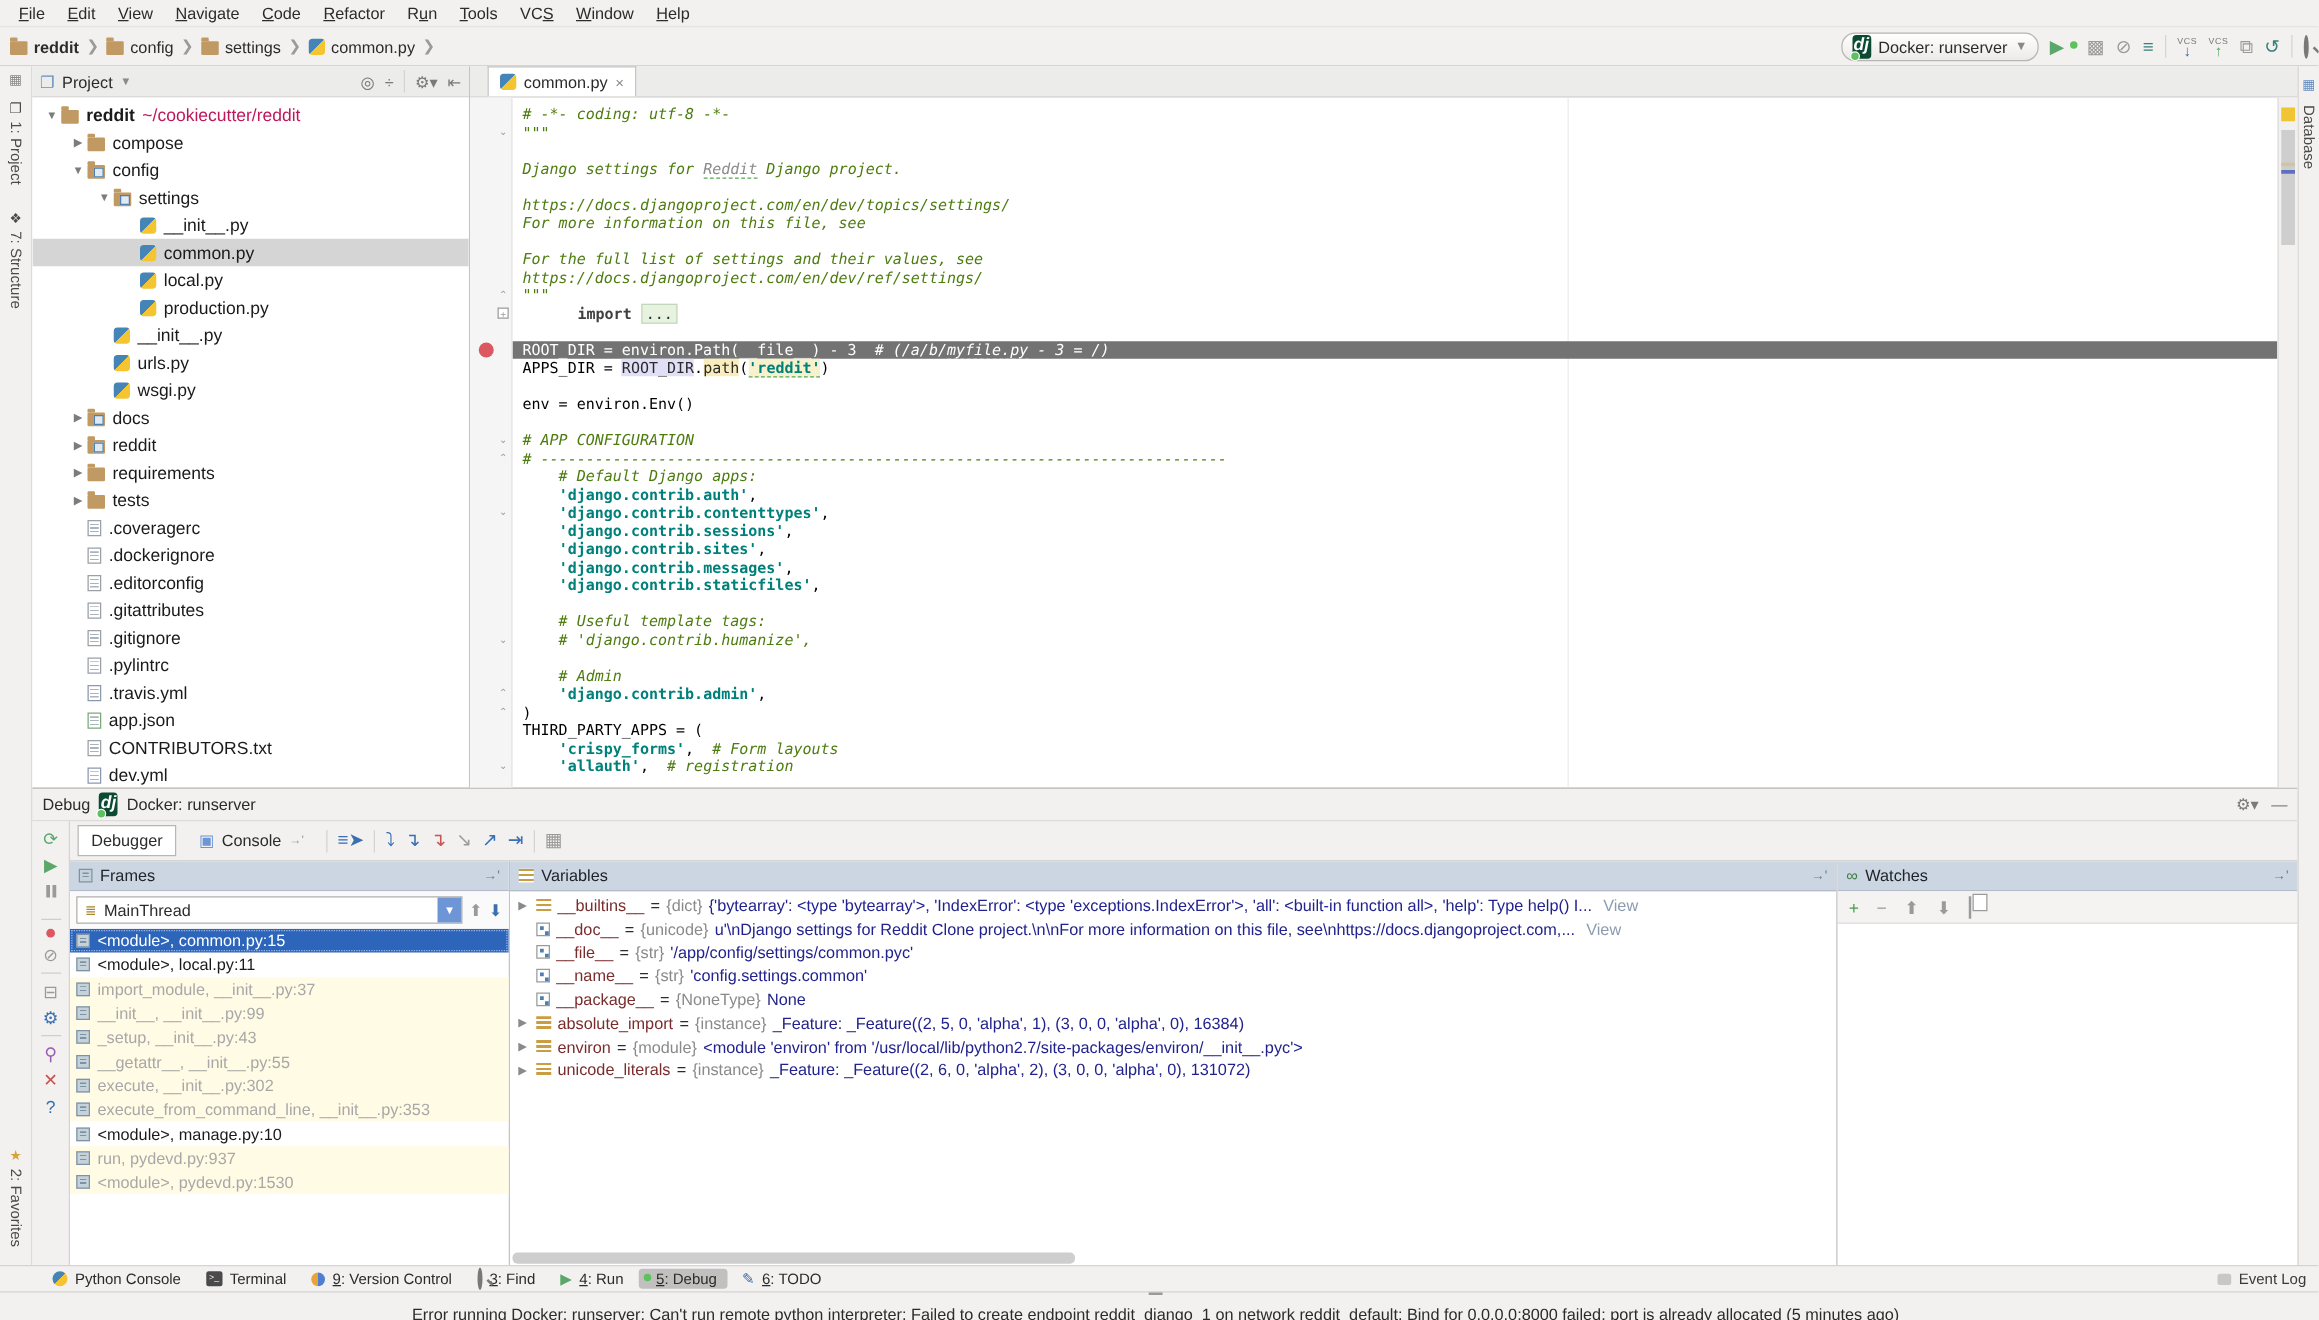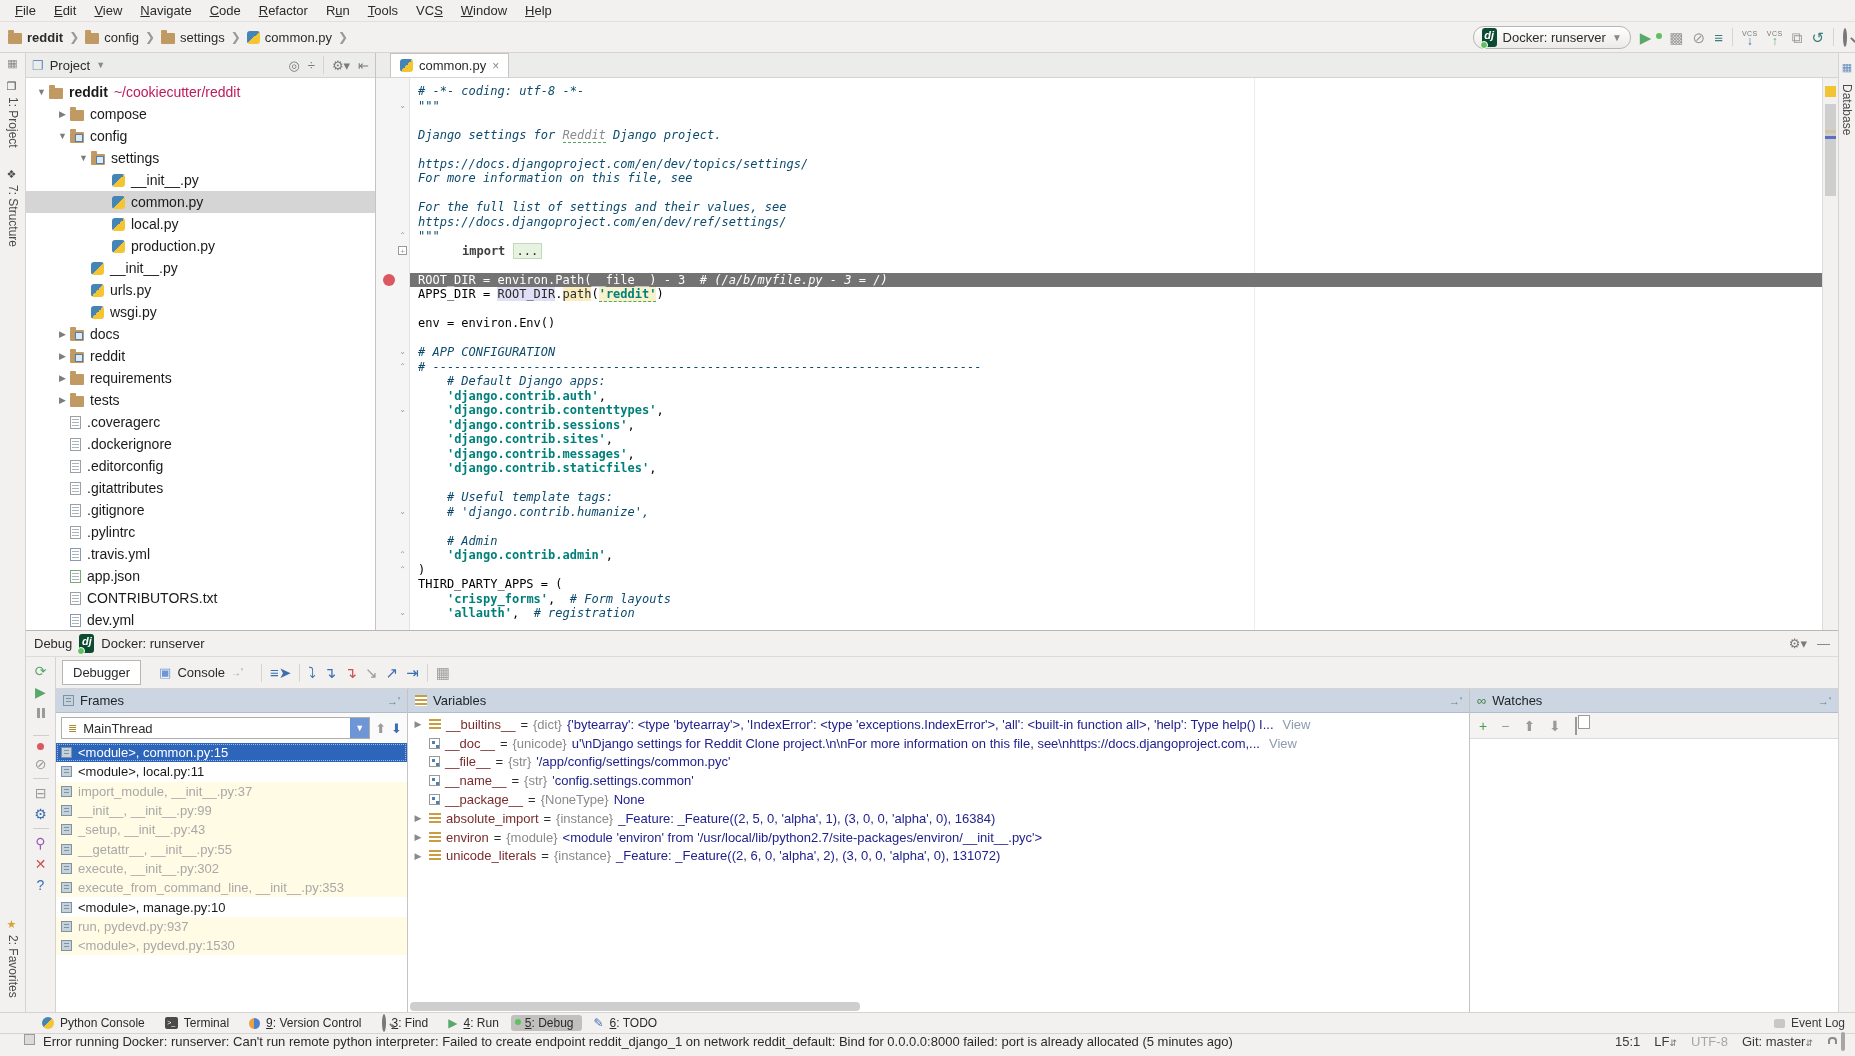--- a/index.html
+++ b/index.html
@@ -18,21 +18,21 @@
   .crumb.bold .crumb-label { font-weight:bold; }
   .chev { color:#9a9a9a; font-size:12px; padding:0 2px; }
   .nav-right { margin-left:auto; display:flex; align-items:center; gap:9px; }
   .combo { display:flex; align-items:center; gap:6px; height:23px; padding:0 8px; background:linear-gradient(#ffffff,#eceae8); border:1px solid #b8b6b4; border-radius:11px; }
   .combo .caret { color:#888; font-size:10px; }
   .tbtn { font-size:15px; line-height:1; cursor:default; }
   .green { color:#59a869; } .blue { color:#3a6fb0; } .redc { color:#c75450; } .grayc { color:#9a9a9a; } .tealc { color:#39807a; }
   .vsep { width:1px; height:18px; background:#d6d4d2; }
   .vcsbtn { display:flex; flex-direction:column; align-items:center; line-height:1; }
   .vcsbtn .cap { font-size:7px; color:#777; letter-spacing:.5px; }
-  .dj-badge { width:15px; height:19px; background:#0c4b33; border-radius:3px; color:#fff; font-size:11px; font-style:italic; font-weight:bold; text-align:center; line-height:15px; position:relative; }
+  .dj-badge { width:15px; height:19px; background:#0c4b33; border-radius:3px; color:#fff; font-size:14px; font-style:italic; font-weight:bold; text-align:center; line-height:15px; position:relative; }
   .dj-badge::after { content:""; position:absolute; left:-2px; bottom:-2px; width:6px; height:6px; border-radius:50%; background:#5dc15d; border:1px solid #fff; }
   .ic-bug { width:12px; height:13px; background:#6c5a52; border-radius:6px / 7px; position:relative; }
   .ic-bug::after { content:""; position:absolute; right:-2px; bottom:-2px; width:6px; height:6px; border-radius:50%; background:#5dc15d; }
   .ic-mag { width:9px; height:9px; border:2px solid #787878; border-radius:50%; position:relative; }
   .ic-mag::after { content:""; position:absolute; left:7px; top:7px; width:2px; height:6px; background:#787878; transform:rotate(-45deg); }
 
   
   .bodyrow { display:flex; height:959px; }
   .stripe { background:#f2f1f0; display:flex; flex-direction:column; align-items:center; }
   .stripe-left { width:26px; border-right:1px solid #d6d4d2; padding-top:4px; }
@@ -68,21 +68,21 @@
   .etab .close { color:#8a8a8a; font-size:12px; }
   .coderow { flex:1; display:flex; min-height:0; }
   .gutter { width:34px; background:#f5f5f5; border-right:1px solid #e3e3e3; position:relative; }
   .bp-dot { position:absolute; width:12px; height:12px; border-radius:50%; background:#db5860; left:7px; }
   .gmark { position:absolute; left:22px; width:9px; height:9px; font-size:8px; line-height:9px; text-align:center; color:#9a9a9a; }
   .gmark.plus { border:1px solid #9a9a9a; background:#fff; }
   .code { flex:1; position:relative; padding-top:6px; font-family:"DejaVu Sans Mono",monospace; font-size:12px; overflow:hidden; }
   .marginline { position:absolute; top:0; bottom:0; left:844px; border-left:1px solid #ececec; }
   .cl { height:14.5px; line-height:14.5px; padding-left:8px; position:relative; white-space:pre; }
   .seg-p { color:#000; }
-  .seg-c { color:#0c4a6e; font-style:italic; }
+  .seg-c { color:#4d7c0f; font-style:italic; }
   .seg-ct { color:#8a8a8a; font-style:italic; border-bottom:1px dashed #55a55a; }
   .seg-k { color:#404040; font-weight:bold;margin-left:44px; }
   .seg-s { color:#00807a; font-weight:bold; }
   .seg-sy { color:#00807a; font-weight:bold; background:#f7f1cd; border-bottom:1px dashed #55a55a; }
   .seg-f { background:#e7f3e0; border:1px solid #c2d8ba; padding:0 3px; }
   .seg-rd { background:#e0dff5; }
   .seg-pth { background:#f9edbe; }
   .cl.hl { background:#737373; }
   .cl.hl span { color:#fff !important; background:transparent !important; border-color:#fff; }
   .estripe { width:16px; background:#f2f1f0; border-left:1px solid #dddbd9; position:relative; }
@@ -142,21 +142,21 @@
   .tooltabs { height:21px; background:#f2f1f0; border-top:1px solid #d6d4d2; display:flex; align-items:center; gap:4px; padding:0 10px 0 34px; font-size:12px; }
   .ttab { display:flex; align-items:center; gap:6px; padding:1px 8px; border-radius:3px; }
   .ttab.active { background:#c2c0be; }
   .ttab u { text-decoration:underline; }
   .tt-right { margin-left:auto; display:flex; align-items:center; gap:6px; color:#3a3a3a; }
   .ic-bubble { width:11px; height:9px; background:#c9c7c5; border-radius:2px; position:relative; }
   .ic-bubble::after { content:""; position:absolute; left:2px; bottom:-3px; border:3px solid transparent; border-top-color:#c9c7c5; }
   .ic-term { width:13px; height:12px; background:#4a4a4a; border-radius:2px; color:#fff; font-size:7px; line-height:12px; text-align:center; }
   .ic-vc { width:11px; height:11px; border-radius:50%; background:linear-gradient(90deg,#e8a33d 50%,#4e7fd0 50%); }
   .ic-python-s { width:12px; height:12px; border-radius:50%; background:linear-gradient(135deg,#4584b6 50%,#f4c431 50%); }
-  .statusbar { height:23px; background:#f2f1f0; border-top:1px solid #d6d4d2; display:flex; align-items:flex-start; gap:8px; padding:0 10px 0 24px; font-size:13px; }
+  .statusbar { height:23px; background:#f2f1f0; border-top:1px solid #d6d4d2; display:flex; align-items:center; gap:8px; padding:0 10px 0 4px; font-size:13px;flex-direction:column; }
   .sb-square { width:11px; height:11px; border:1px solid #9a9a9a; background:#dddbd9; }
   .sb-right { margin-left:auto; display:flex; align-items:center; gap:14px; color:#3a3a3a; }
   .sb-dim { color:#a8a6a4; }
   .updn { font-size:9px; color:#777; }
   .ic-lock { width:9px; height:7px; background:#8a8a8a; position:relative; margin-top:4px; border-radius:1px; }
   .ic-lock::before { content:""; position:absolute; top:-5px; left:1px; width:5px; height:5px; border:2px solid #8a8a8a; border-bottom:none; border-radius:4px 4px 0 0; }
   .ic-heap { width:13px; height:11px; border:2px solid #a8a6a4; border-radius:3px; }
 </style>
 </head>
 <body>

